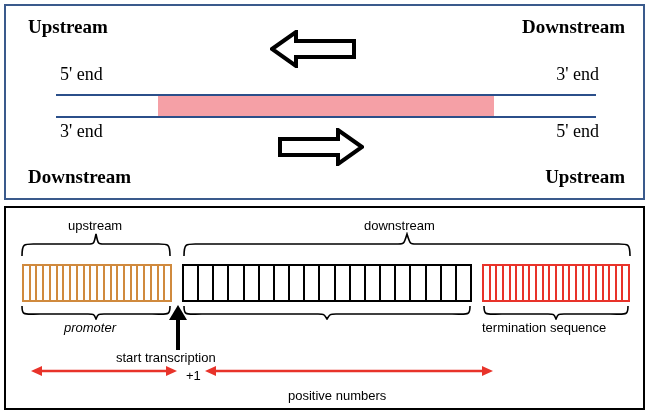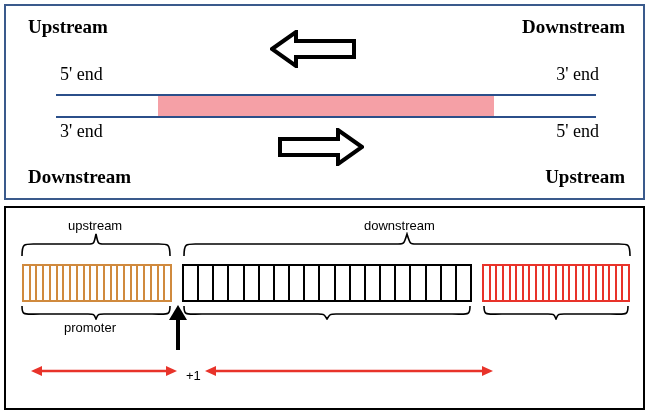--- a/index.html
+++ b/index.html
@@ -88,21 +88,21 @@
   }
   .seg-label {
     position: absolute;
     font-family: "Liberation Sans", sans-serif;
     font-size: 13px;
     color: #000000;
     white-space: nowrap;
   }
   #lbl-upstream     { left: 62px;  top: 10px; }
   #lbl-downstream   { left: 358px; top: 10px; }
-  #lbl-promoter     { left: 58px;  top: 112px; }
+  #lbl-promoter     { left: 58px;  top: 112px; font-style: italic; }
   #lbl-transcription-unit { left: 272px; top: 112px; }
   #lbl-termination  { left: 476px; top: 112px; }
   #lbl-start-transcription { left: 110px; top: 142px; }
   #lbl-plus-one     { left: 180px; top: 160px; }
   #lbl-negative     { left: 30px;  top: 180px; }
   #lbl-positive     { left: 282px; top: 180px; }
 
   
   .ladder {
     position: absolute;
@@ -290,34 +290,37 @@
   <div id="arrow-start-transcription">
     <svg width="24" height="48" viewBox="0 0 24 48">
       <line x1="12" y1="46" x2="12" y2="12" stroke="#000000" stroke-width="4"></line>
       <polygon points="12,1 3,16 21,16" fill="#000000"></polygon>
     </svg>
   </div>
 
   <div class="seg-label" id="lbl-promoter">promoter</div>
 
 
-
+  <div class="seg-label" id="lbl-termination">termination sequence</div>
+
+  <div class="seg-label" id="lbl-start-transcription">start transcription</div>
 
   <div class="seg-label" id="lbl-plus-one">+1</div>
 
   <div id="arrow-negative">
     <svg width="148" height="14" viewBox="0 0 148 14">
       <line x1="8" y1="7" x2="142" y2="7" stroke="#e8332a" stroke-width="2.4"></line>
       <polygon points="1,7 12,2 12,12" fill="#e8332a"></polygon>
       <polygon points="147,7 136,2 136,12" fill="#e8332a"></polygon>
     </svg>
   </div>
 
   <div id="arrow-positive">
     <svg width="290" height="14" viewBox="0 0 290 14">
       <line x1="8" y1="7" x2="284" y2="7" stroke="#e8332a" stroke-width="2.4"></line>
       <polygon points="1,7 12,2 12,12" fill="#e8332a"></polygon>
       <polygon points="289,7 278,2 278,12" fill="#e8332a"></polygon>
     </svg>
   </div>
 
 
+  <div class="seg-label" id="lbl-positive">positive numbers</div>
 </div>
 
 </body></html>

